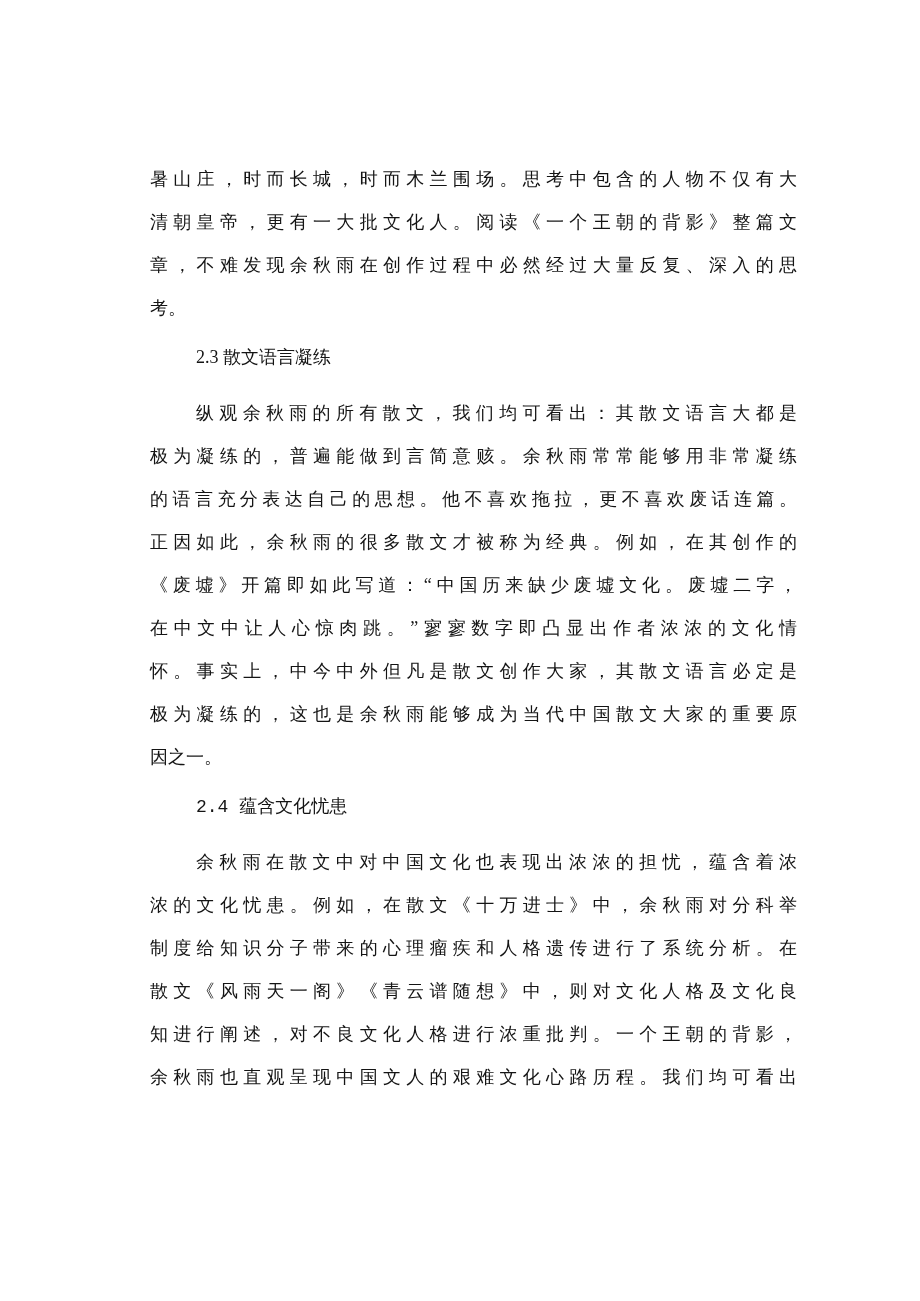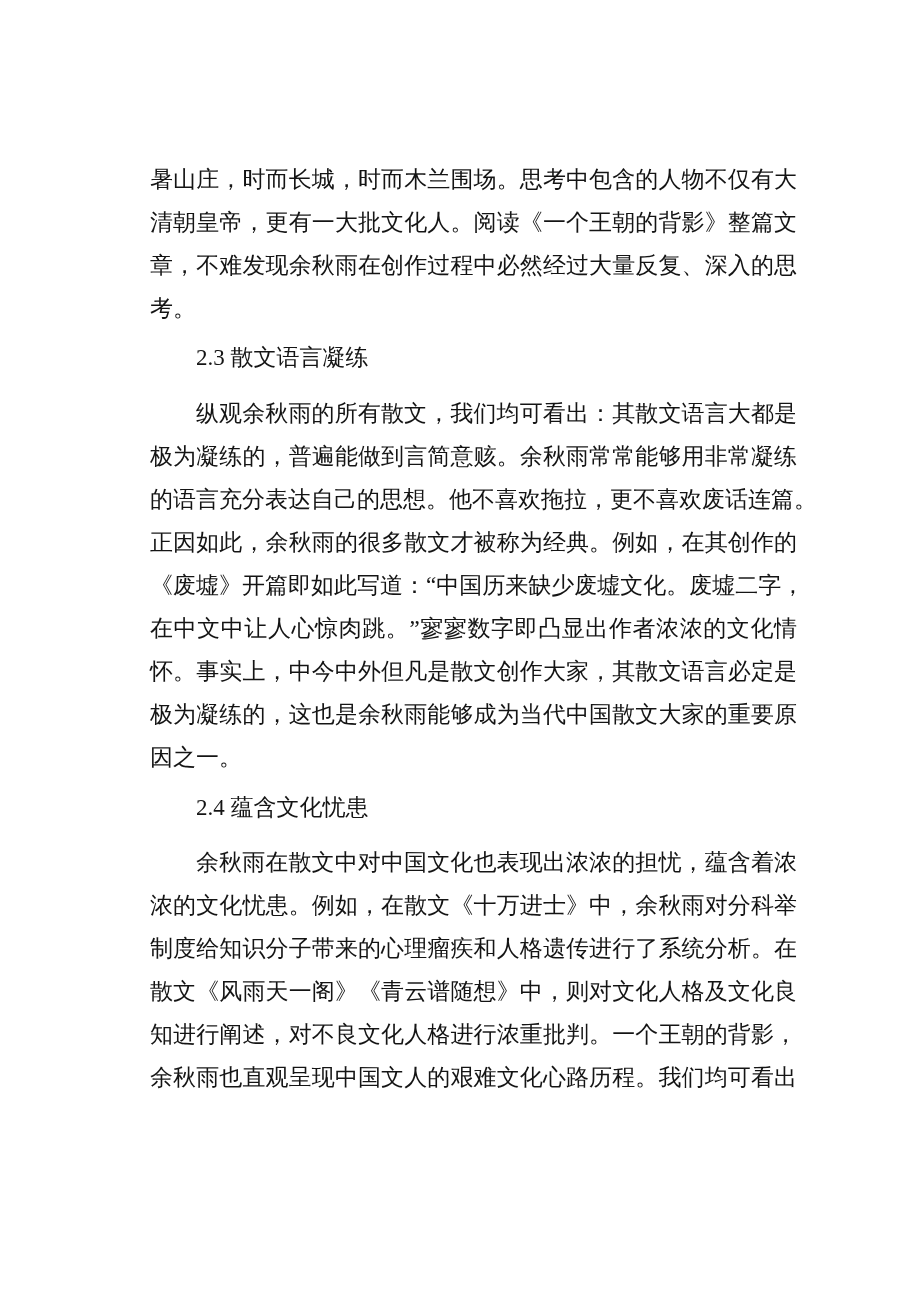--- a/index.html
+++ b/index.html
@@ -8,21 +8,21 @@
       background: #ffffff;
     }
     .page {
       position: relative;
       width: 920px;
       height: 1301px;
       background: #ffffff;
       overflow: hidden;
       color: #141414;
       font-family: "Liberation Serif", "DejaVu Serif", serif;
-      font-size: 23px;
+      font-size: 18px;
     }
     .block {
       position: absolute;
       left: 150px;
       width: 647px;
     }
     .line {
       display: block;
       height: 43px;
       line-height: 43px;
@@ -39,21 +39,21 @@
       width: 601px;
     }
     .heading .line {
       text-align: center;
       text-align-last: left;
       padding-left: 46px;
     }
     #b0 { top: 158px; }
     #b1 { top: 336px; }
     #b2 { top: 392px; }
-    #b3 { top: 786px; }
+    #b3 { top: 786px; font-family: Liberation Mono, monospace; }
     #b4 { top: 841px; }
   </style>
 </head>
 <body>
 
 <div class="page">
 
   <div class="block" id="b0">
     <span class="line">暑山庄，时而长城，时而木兰围场。思考中包含的人物不仅有大</span>
     <span class="line">清朝皇帝，更有一大批文化人。阅读《一个王朝的背影》整篇文</span>

